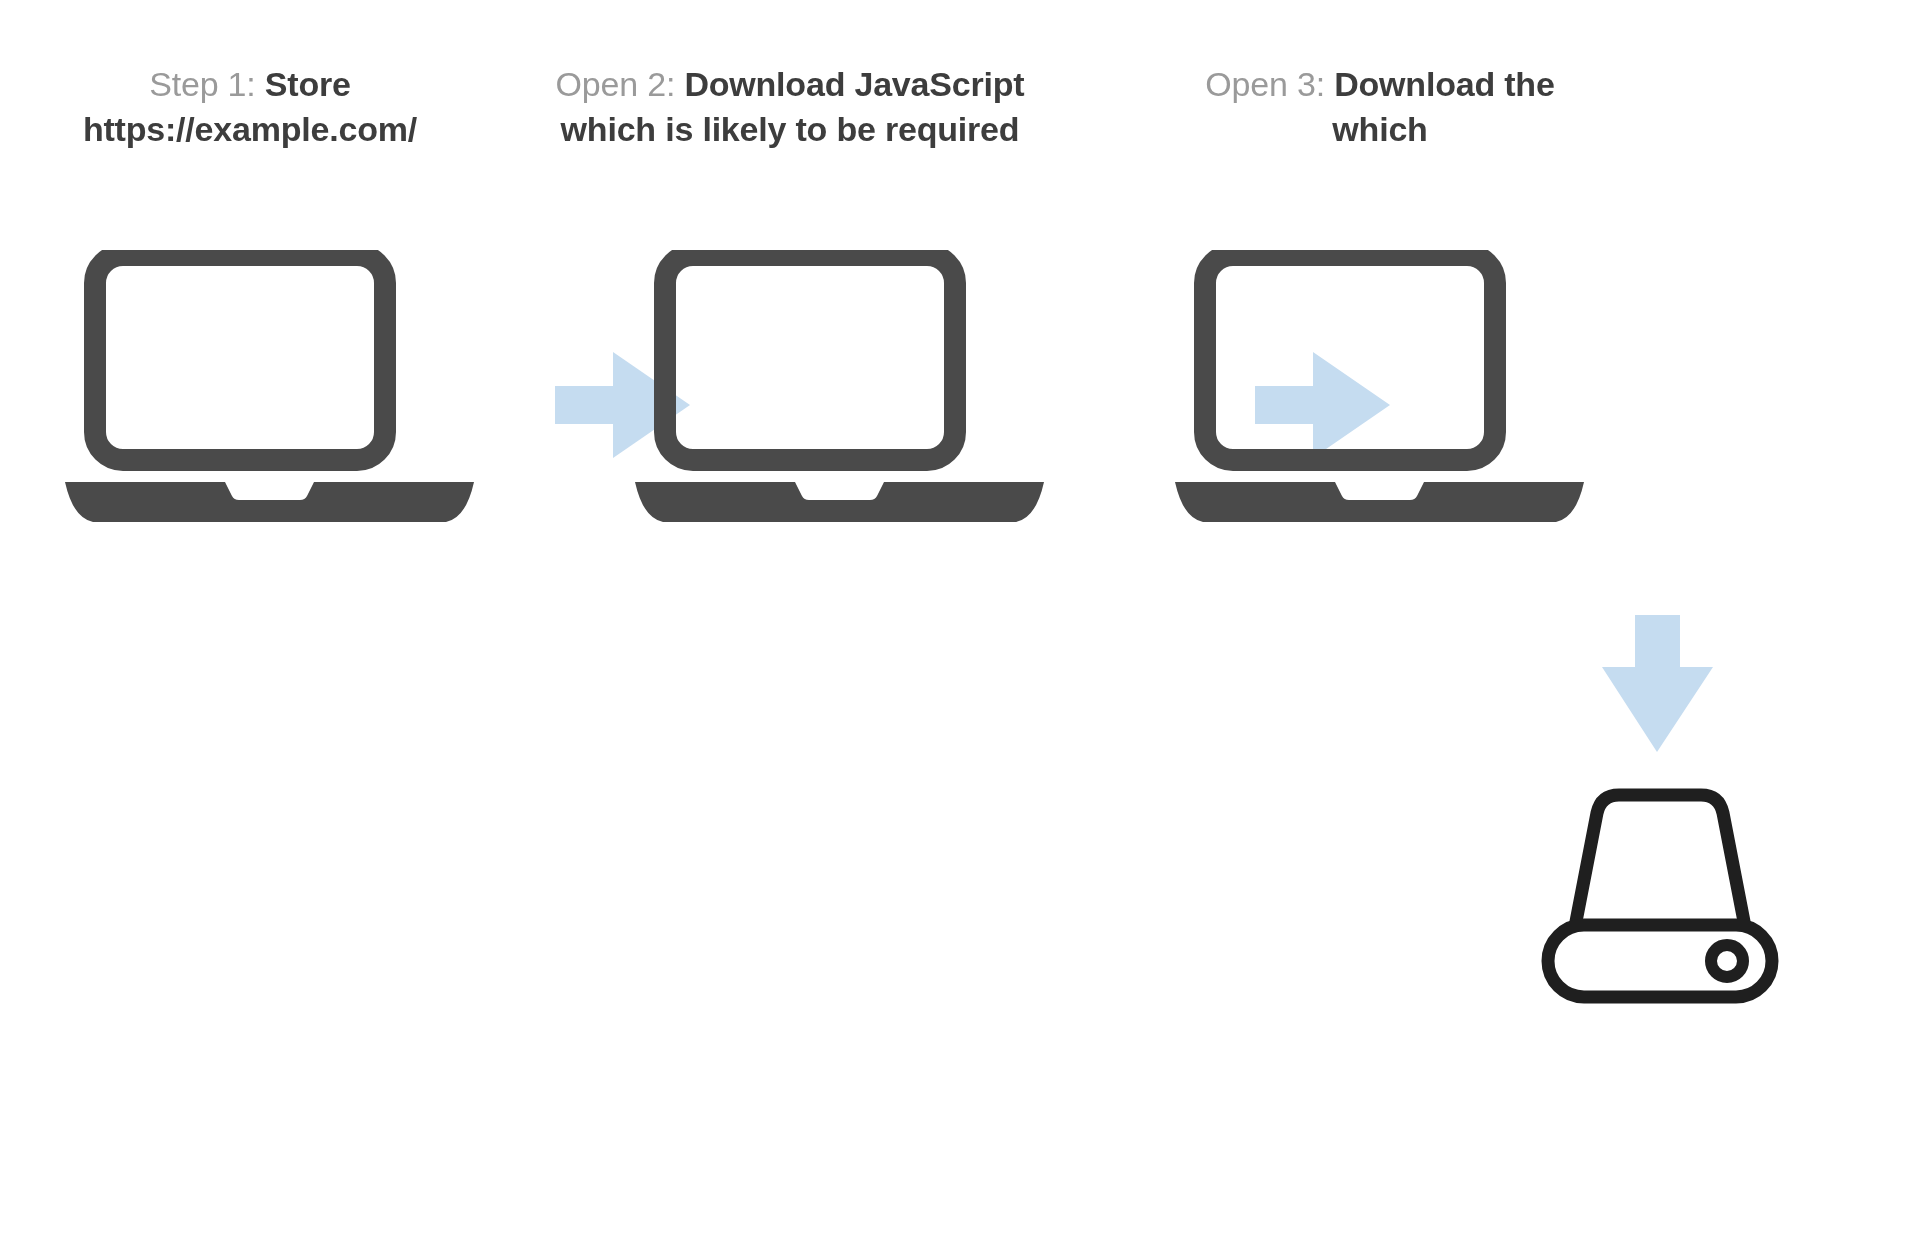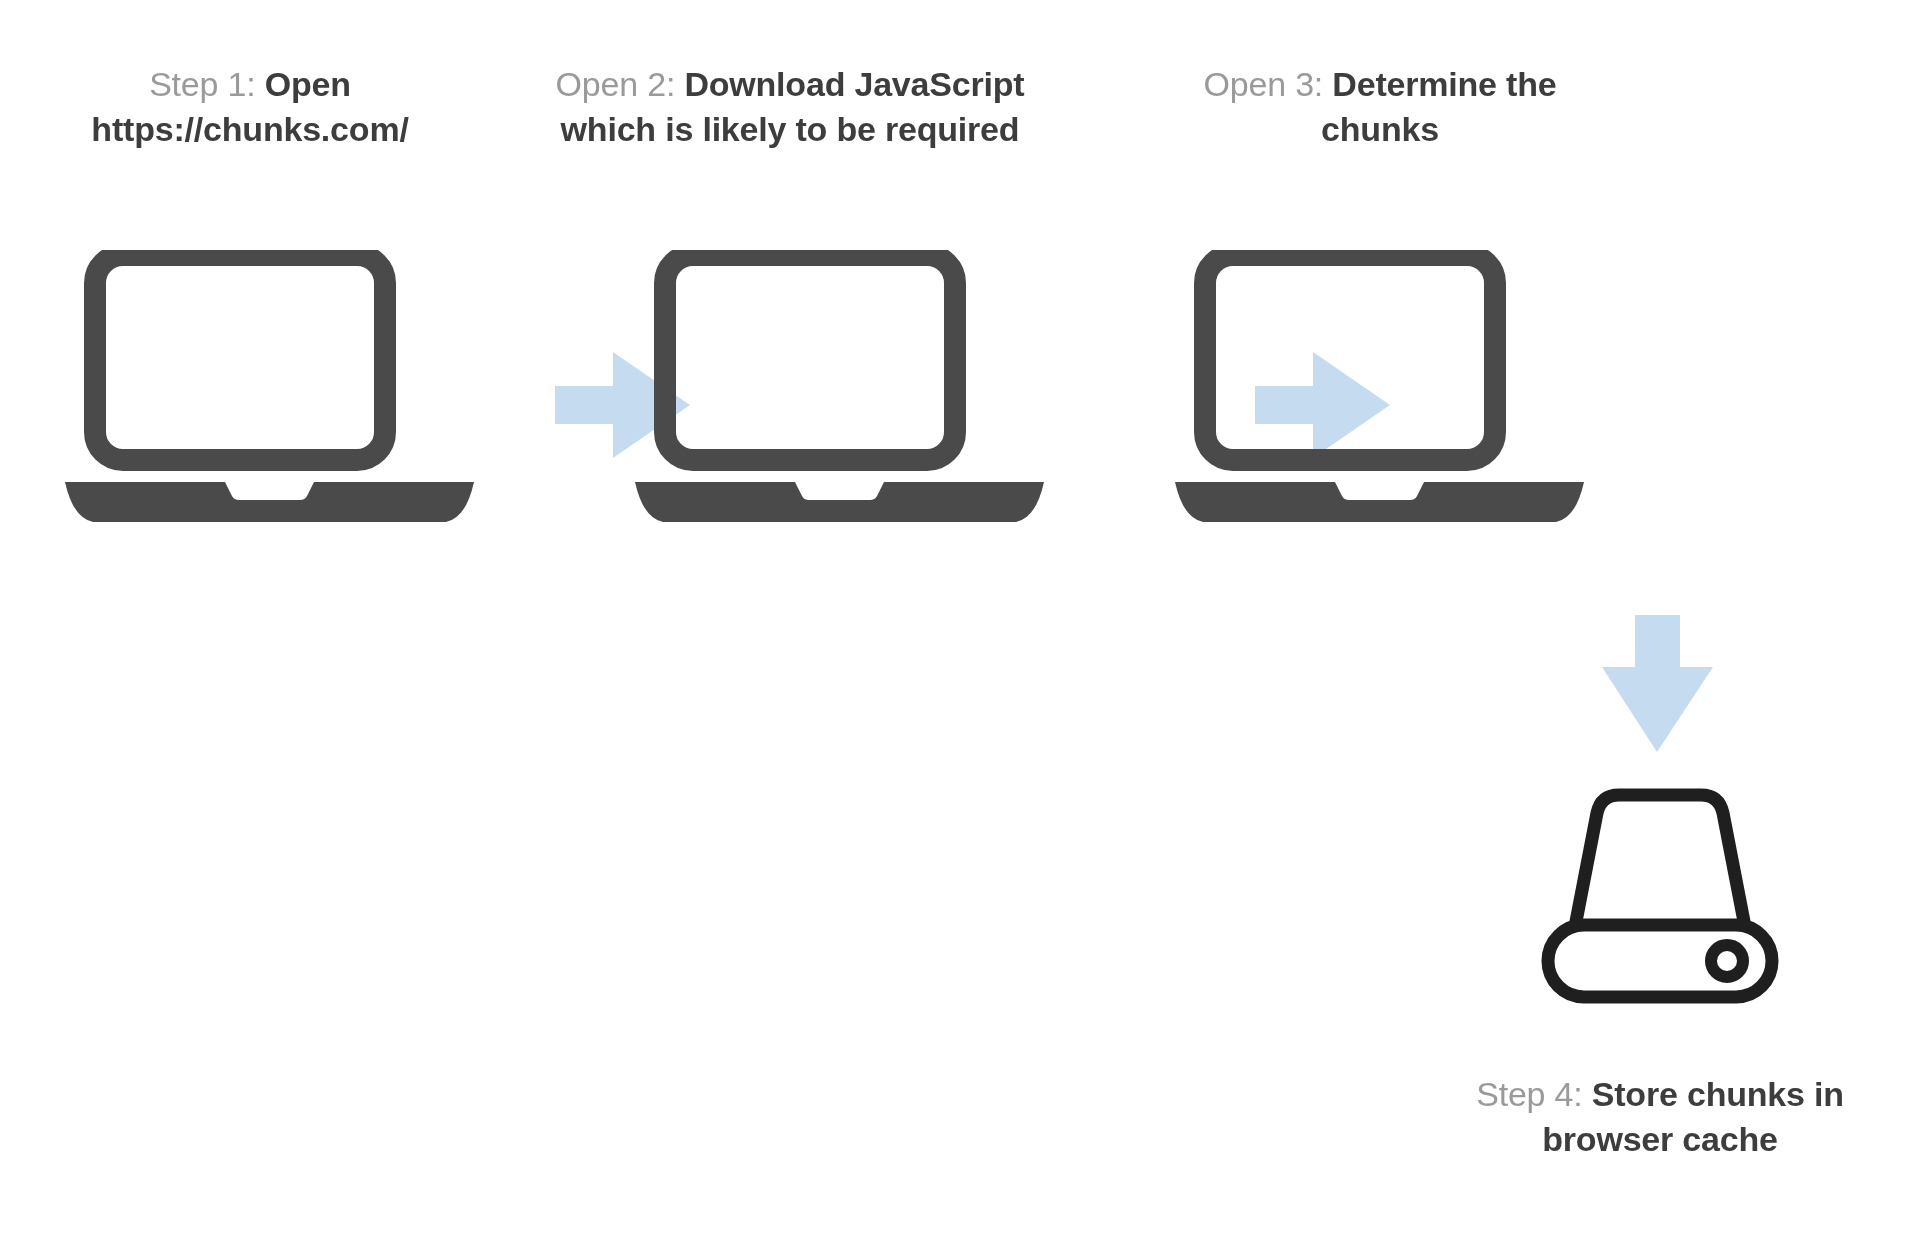--- a/index.html
+++ b/index.html
@@ -79,31 +79,31 @@
   }
   #disk svg { display: block; width: 100%; height: 100%; }
 </style>
 </head>
 <body>
 
 <div id="diagram">
 
   <div class="step-caption" id="caption-1">
     <span class="step-label">Step 1:</span>
-    <span class="step-text">Open https://chunks.com/</span>
+    <span class="step-text">Store https://example.com/</span>
   </div>
 
   <div class="step-caption" id="caption-2">
     <span class="step-label">Open 2:</span>
     <span class="step-text">Download JavaScript which is likely to be required</span>
   </div>
 
   <div class="step-caption" id="caption-3">
     <span class="step-label">Open 3:</span>
-    <span class="step-text">Determine the chunks</span>
+    <span class="step-text">Download the which</span>
   </div>
 
   <div class="laptop" id="laptop-1">
     <svg viewBox="0 0 420 320" xmlns="http://www.w3.org/2000/svg" aria-hidden="true">
 
       <rect x="35" y="5" width="290" height="205" rx="28" ry="28" fill="none" stroke="#4a4a4a" stroke-width="22"></rect>
 
       <path d="M 5 232
                L 165 232
                L 172 246
@@ -179,18 +179,14 @@
                Q 184 10 188 28
                L 212 152
                L 38 152 Z" fill="none" stroke="#1f1f1f" stroke-width="13" stroke-linejoin="round" stroke-linecap="round"></path>
 
       <rect x="13" y="140" width="224" height="72" rx="36" ry="36" fill="#ffffff" stroke="#1f1f1f" stroke-width="13"></rect>
 
       <circle cx="192" cy="176" r="16" fill="none" stroke="#1f1f1f" stroke-width="12"></circle>
     </svg>
   </div>
 
-  <div class="step-caption" id="caption-4">
-    <span class="step-label">Step 4:</span>
-    <span class="step-text">Store chunks in browser cache</span>
-  </div>
 
 </div>
 
 </body></html>

